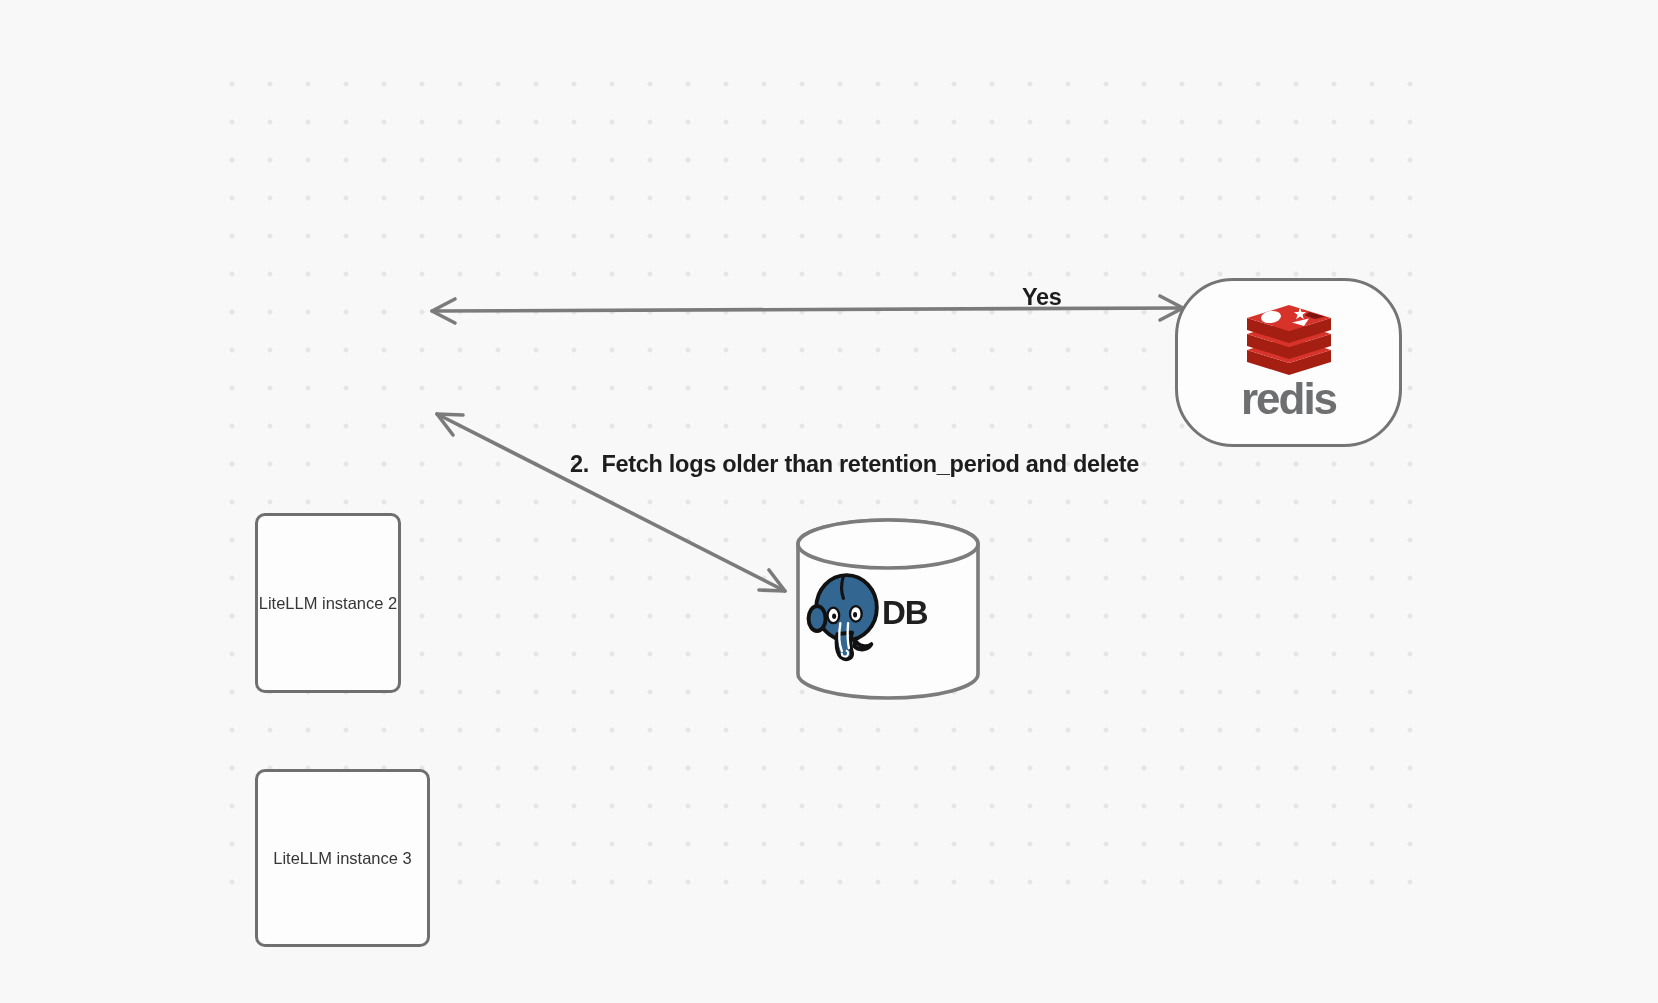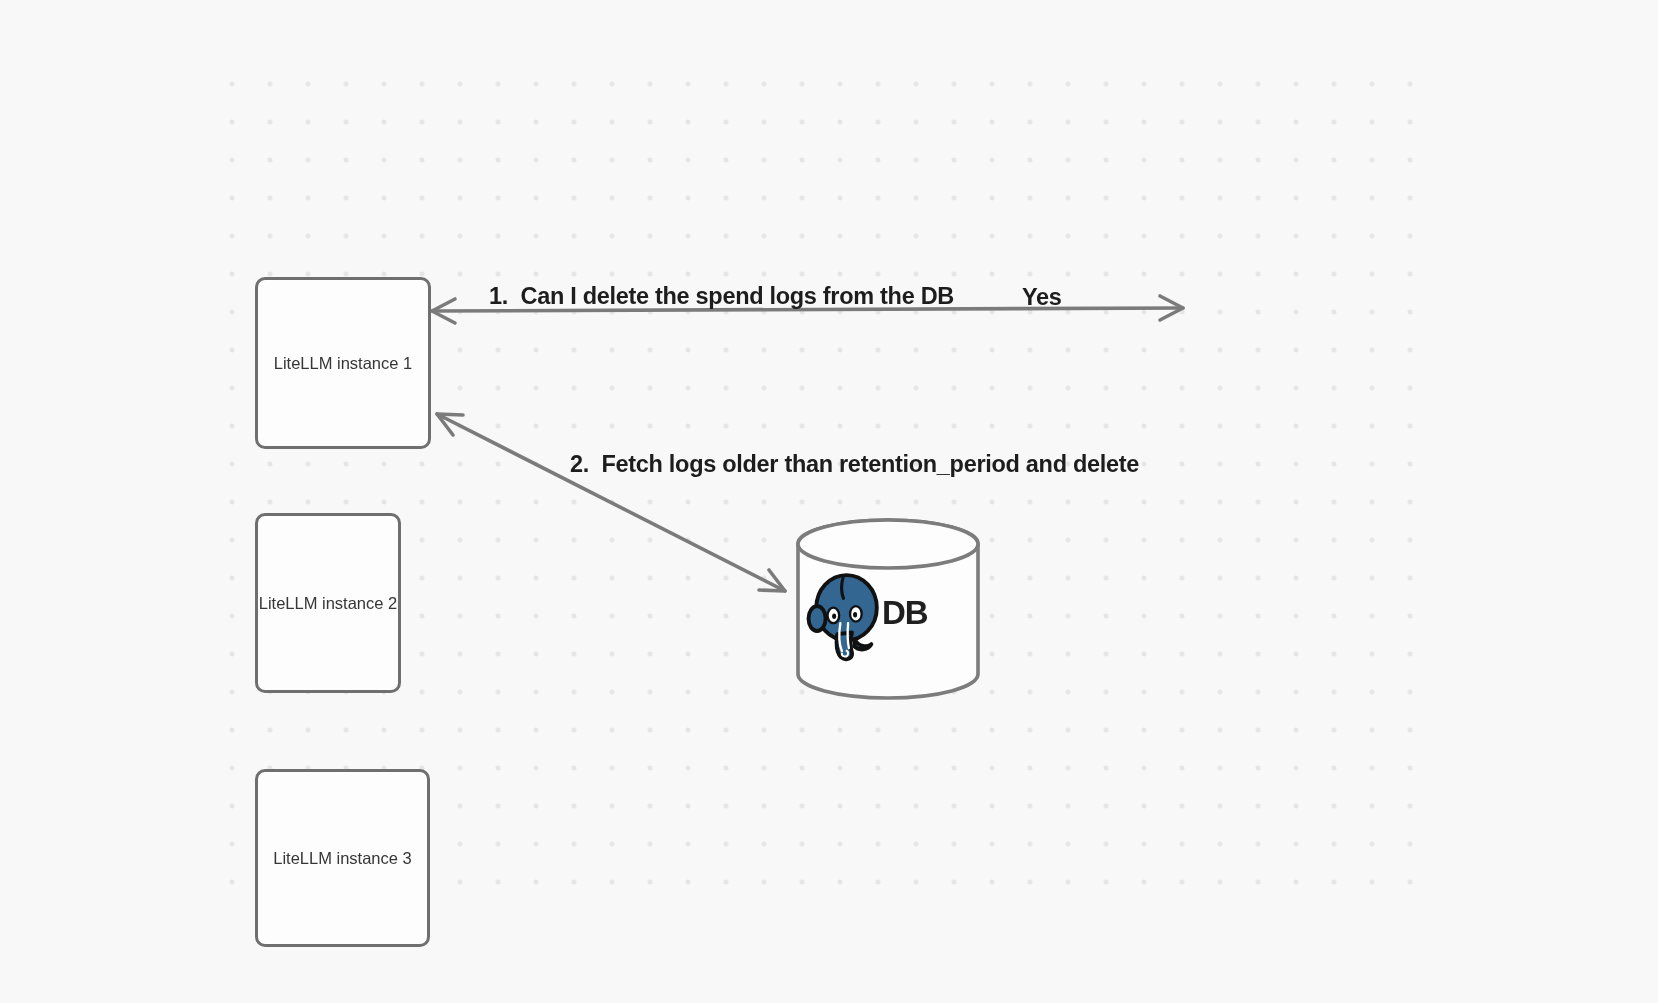--- a/index.html
+++ b/index.html
@@ -39,30 +39,54 @@
       <path d="M455,299 L432,311 L455,323"></path>
       <path d="M1160,296 L1183,308 L1160,320"></path>
     </g>
     <g class="arrow">
       <path d="M437,414 L785,591"></path>
       <path d="M463,415 L437,414 L453,435"></path>
       <path d="M759,590 L785,591 L769,570"></path>
     </g>
   </svg>
 
-  <div class="inst-box" style="left:255px;top:277px;width:176px;height:172px">
-    <span class="inst-label">LiteLLM instance 1</span>
-  </div>
   <div class="inst-box" style="left:255px;top:513px;width:146px;height:180px">
     <span class="inst-label">LiteLLM instance 2</span>
   </div>
   <div class="inst-box" style="left:255px;top:769px;width:175px;height:178px">
     <span class="inst-label">LiteLLM instance 3</span>
   </div>
 
+  <div class="redis-node">
+    <svg width="84" height="70" viewBox="0 0 84 70">
+
+      <g>
+        <path d="M0,45 L42,58 L84,45 L84,57 L42,70 L0,57 Z" fill="#a41e11"></path>
+        <path d="M0,45 L42,32 L84,45 L42,58 Z" fill="#d8332a"></path>
+      </g>
+
+      <g>
+        <path d="M0,29 L42,42 L84,29 L84,41 L42,54 L0,41 Z" fill="#a41e11"></path>
+        <path d="M0,29 L42,16 L84,29 L42,42 Z" fill="#d8332a"></path>
+      </g>
+
+      <g>
+        <path d="M0,13 L42,26 L84,13 L84,25 L42,38 L0,25 Z" fill="#a41e11"></path>
+        <path d="M0,13 L42,0 L84,13 L42,26 Z" fill="#d8332a"></path>
+      </g>
+
+      <g>
+        <ellipse cx="24" cy="12" rx="10" ry="6" fill="#ffffff" transform="rotate(-8 24 12)"></ellipse>
+        <path d="M53,2.5 L54.5,6.9 L59.2,7 L55.5,9.8 L56.8,14.3 L53,11.6 L49.2,14.3 L50.5,9.8 L46.8,7 L51.5,6.9 Z" fill="#ffffff"></path>
+        <path d="M45,17.5 L62,13.5 L57,21 Z" fill="#ffffff"></path>
+        <path d="M62,7 L78,11.8 L68,14 L58,10.5 Z" fill="#7c1410"></path>
+      </g>
+    </svg>
+    <div class="redis-word">redis</div>
+  </div>
 
   <div class="db-node">
     <svg class="db-cyl" width="188" height="190" viewBox="0 0 188 190">
       <path d="M4,30 A90,24 0 0 1 184,30 L184,160 A90,24 0 0 1 4,160 Z" fill="#fdfdfd" stroke="#7c7c7c" stroke-width="3.6"></path>
       <ellipse cx="94" cy="30" rx="90" ry="24" fill="#fdfdfd" stroke="#7c7c7c" stroke-width="3.6"></ellipse>
     </svg>
     <svg class="elephant" width="78" height="90" viewBox="0 0 100 116">
       <g fill="#336791" stroke="#111111" stroke-width="5" stroke-linejoin="round" stroke-linecap="round">
         <ellipse cx="52" cy="46" rx="39" ry="42"></ellipse>
         <ellipse cx="14" cy="60" rx="11" ry="16"></ellipse>
@@ -74,17 +98,16 @@
       <ellipse cx="64" cy="54" rx="7.5" ry="10" fill="#ffffff" stroke="#111111" stroke-width="3"></ellipse>
       <ellipse cx="36" cy="57" rx="2.6" ry="3.6" fill="#111111"></ellipse>
       <ellipse cx="63" cy="55" rx="2.6" ry="3.6" fill="#111111"></ellipse>
       <path d="M44,66 C42,78 42,92 46,102" fill="none" stroke="#ffffff" stroke-width="3" stroke-linecap="round"></path>
       <path d="M54,66 C53,78 53,88 55,98" fill="none" stroke="#ffffff" stroke-width="3" stroke-linecap="round"></path>
       <path d="M46,104 a4,4 0 1 0 5,-3" fill="none" stroke="#ffffff" stroke-width="2.5"></path>
     </svg>
     <span class="db-label">DB</span>
   </div>
 
-  <div class="edge-label" style="left:489px;top:283px">1.  Can I delete the spend logs from the DB</div>
   <div class="edge-label" style="left:1022px;top:284px">Yes</div>
   <div class="edge-label" style="left:570px;top:451px">2.  Fetch logs older than retention_period and delete</div>
 
 </div>
 
 </body></html>

